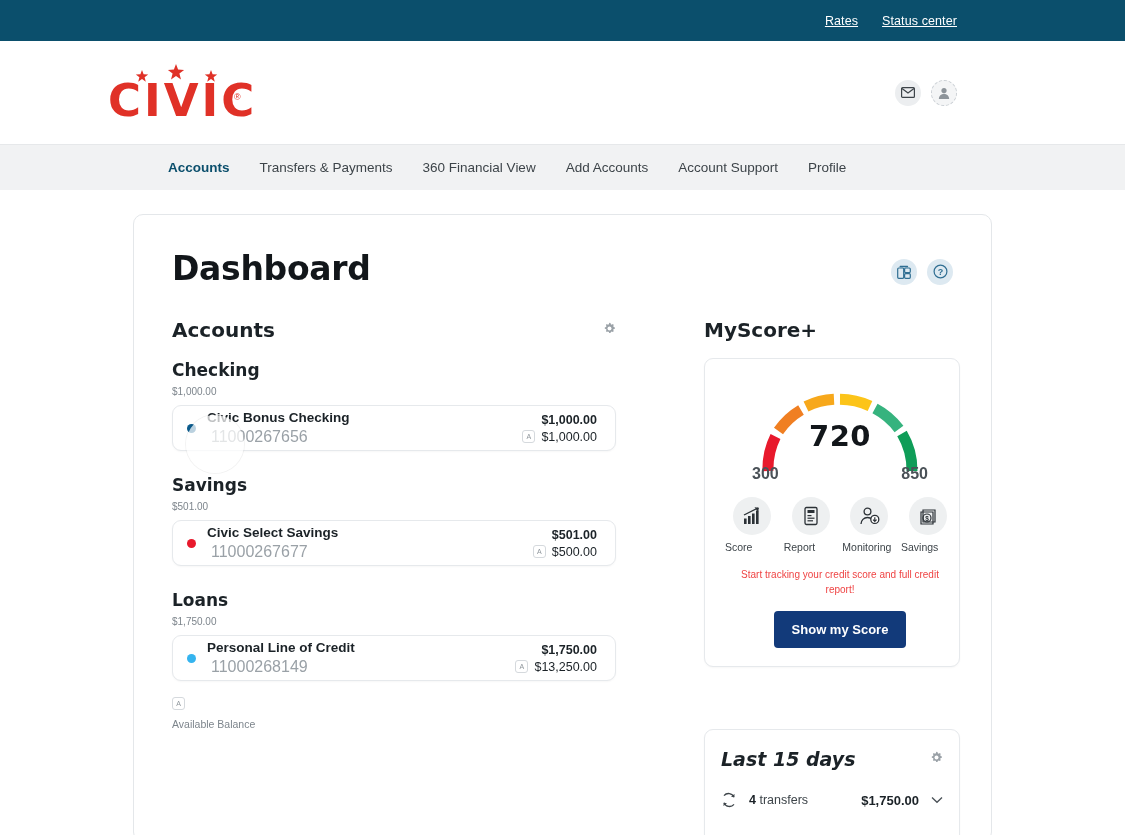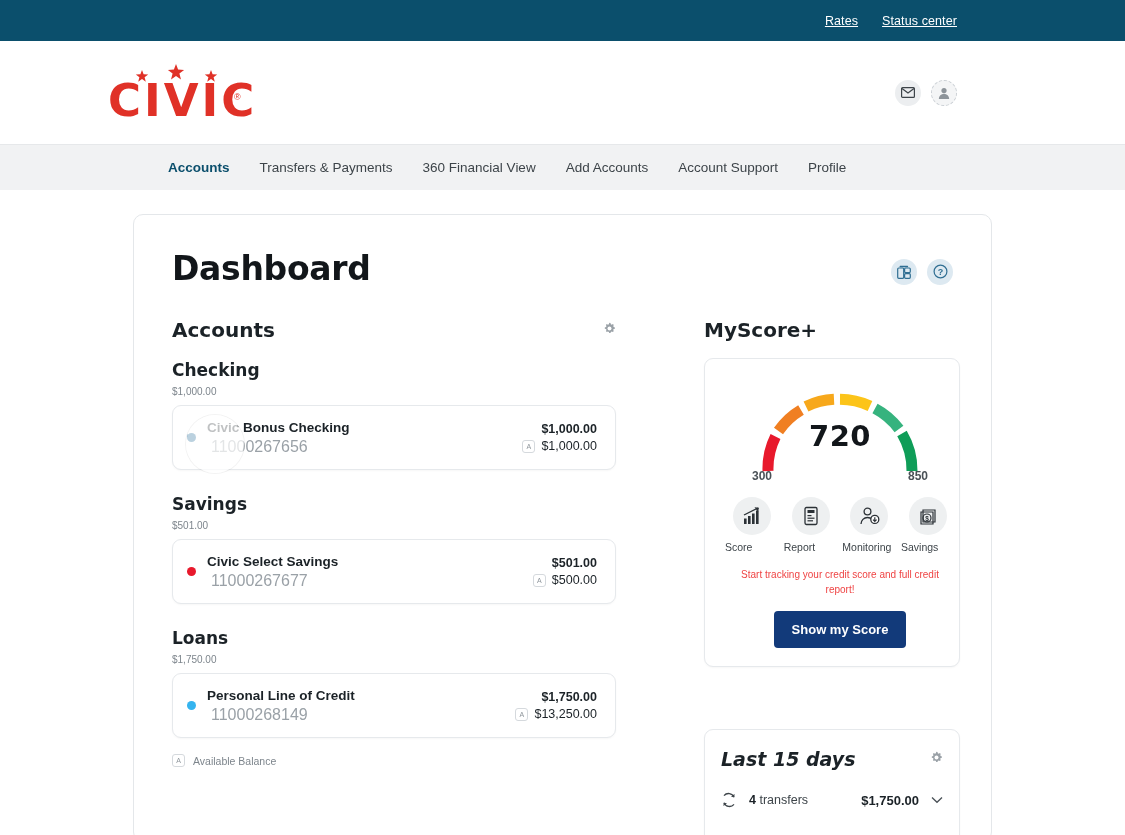--- a/index.html
+++ b/index.html
@@ -136,21 +136,21 @@
     font-size: 17px; font-weight: bold; color: #1b2227;
     margin-bottom: 6px;
   }
   .group-total {
     font-size: 10px; color: #7d858c; margin-bottom: 8px;
   }
 
   .acct-card {
     border: 1px solid #e6e9ec;
     border-radius: 9px;
-    height: 65px;
+    height: 46px;
     display: flex; align-items: center;
     padding: 0 18px 0 14px;
     background: #fff;
     box-shadow: 0 1px 2px rgba(0,0,0,.035);
     cursor: pointer;
     margin-bottom: 24px;
   }
   .acct-dot {
     width: 9px; height: 9px; border-radius: 50%;
     flex: none; margin-right: 11px;
@@ -171,22 +171,23 @@
   }
   .badge-a {
     width: 13px; height: 13px;
     border: 1px solid #d5d9dd; border-radius: 3px;
     font-size: 7px; color: #8d949a;
     display: flex; align-items: center; justify-content: center;
   }
   .acct-avail { font-size: 12.5px; color: #1b2227; }
 
   .legend-row {
-    display: flex; align-items: flex-end; gap: 8px;
+    display: flex; align-items: flex-start; gap: 8px;
     margin-top: -8px;
+    flex-direction: column;
   }
   .legend-text { font-size: 10.5px; color: #7d858c; }
 
   
   .widget-title {
     font-family: "DejaVu Sans", sans-serif;
     font-size: 20px; font-weight: bold; color: #1b2227;
     margin-bottom: 16px;
   }
   .widget-card {
@@ -200,21 +201,21 @@
   .gauge-wrap { position: relative; width: 196px; height: 104px; margin: 0 auto; }
   .gauge-score {
     position: absolute;
     left: 0; right: 0; top: 40px;
     font-family: "DejaVu Sans", sans-serif;
     font-size: 29px; font-weight: bold; color: #12161a;
     letter-spacing: .5px;
   }
   .gauge-min, .gauge-max {
     position: absolute; bottom: 0;
-    font-size: 12px; color: #4a5157; font-weight: bold;
+    font-size: 16px; color: #4a5157; font-weight: bold;
   }
   .gauge-min { left: 10px; }
   .gauge-max { right: 10px; }
 
   .features {
     display: flex; justify-content: space-between;
     margin: 14px 4px 0 4px;
   }
   .feature { width: 54px; text-align: left; cursor: pointer; }
   .feature-bubble {

